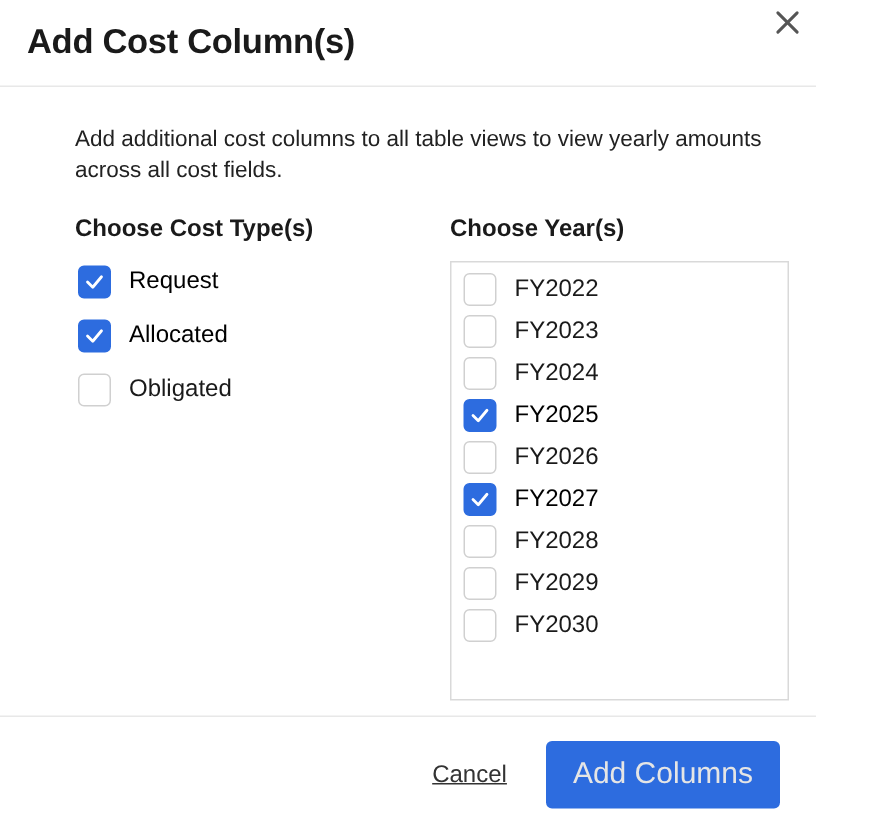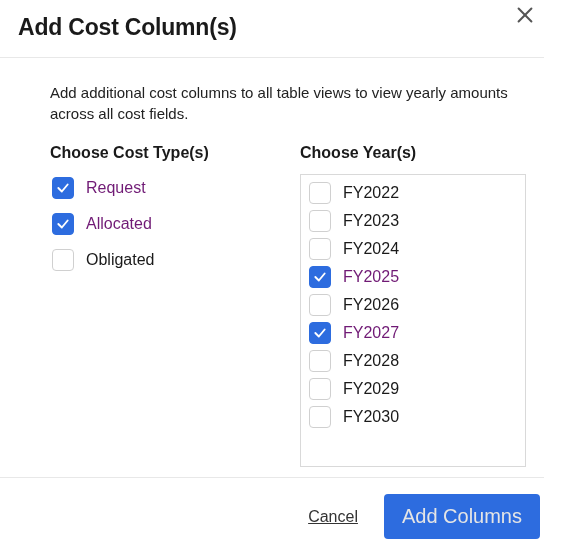--- a/index.html
+++ b/index.html
@@ -15,22 +15,22 @@
   .col-header { font-size: 16px; font-weight: 700; margin-bottom: 12px; }
   .type-list { display: flex; flex-direction: column; gap: 8px; }
   .year-box { border: 1px solid #d9d9d9; padding: 4px 12px 2px 6px; overflow-y: auto; flex: 1; }
   .year-box::-webkit-scrollbar { width: 0; }
   .item { display: flex; align-items: center; gap: 12px; padding: 3px 2px; cursor: pointer; }
   .checkbox { width: 22px; height: 22px; border: 1.5px solid #d0d0d0; border-radius: 4px; flex-shrink: 0; display: flex; align-items: center; justify-content: center; background: #fff; }
   .checkbox.checked { background: #2d6cdf; border-color: #2d6cdf; }
   .checkbox.checked svg { display: block; }
   .checkbox svg { display: none; width: 14px; height: 14px; }
   .item-label { font-size: 16px; }
-  .item-label.checked { color: #701a75; }
-  .footer { border-top: 1px solid #e8e8e8; padding: 16px 4px; display: flex; justify-content: flex-end; align-items: center; gap: 26px; }
+  .item-label.checked { color: #000000; }
+  .footer { border-top: 1px solid #e8e8e8; padding: 16px 24px; display: flex; justify-content: flex-end; align-items: center; gap: 26px; }
   .cancel { font-size: 16px; color: #333; text-decoration: underline; cursor: pointer; }
   .primary { background: #2d6cdf; color: #e5e5e5; border: none; padding: 11px 18px; font-size: 20px; border-radius: 4px; cursor: pointer; }
 </style>
 </head>
 <body>
 <div class="modal">
 
   <div class="close">
     <svg viewBox="0 0 24 24" width="22" height="22" stroke="#555" stroke-width="2.2" fill="none" stroke-linecap="round">
         <line x1="5" y1="5" x2="19" y2="19"></line>

